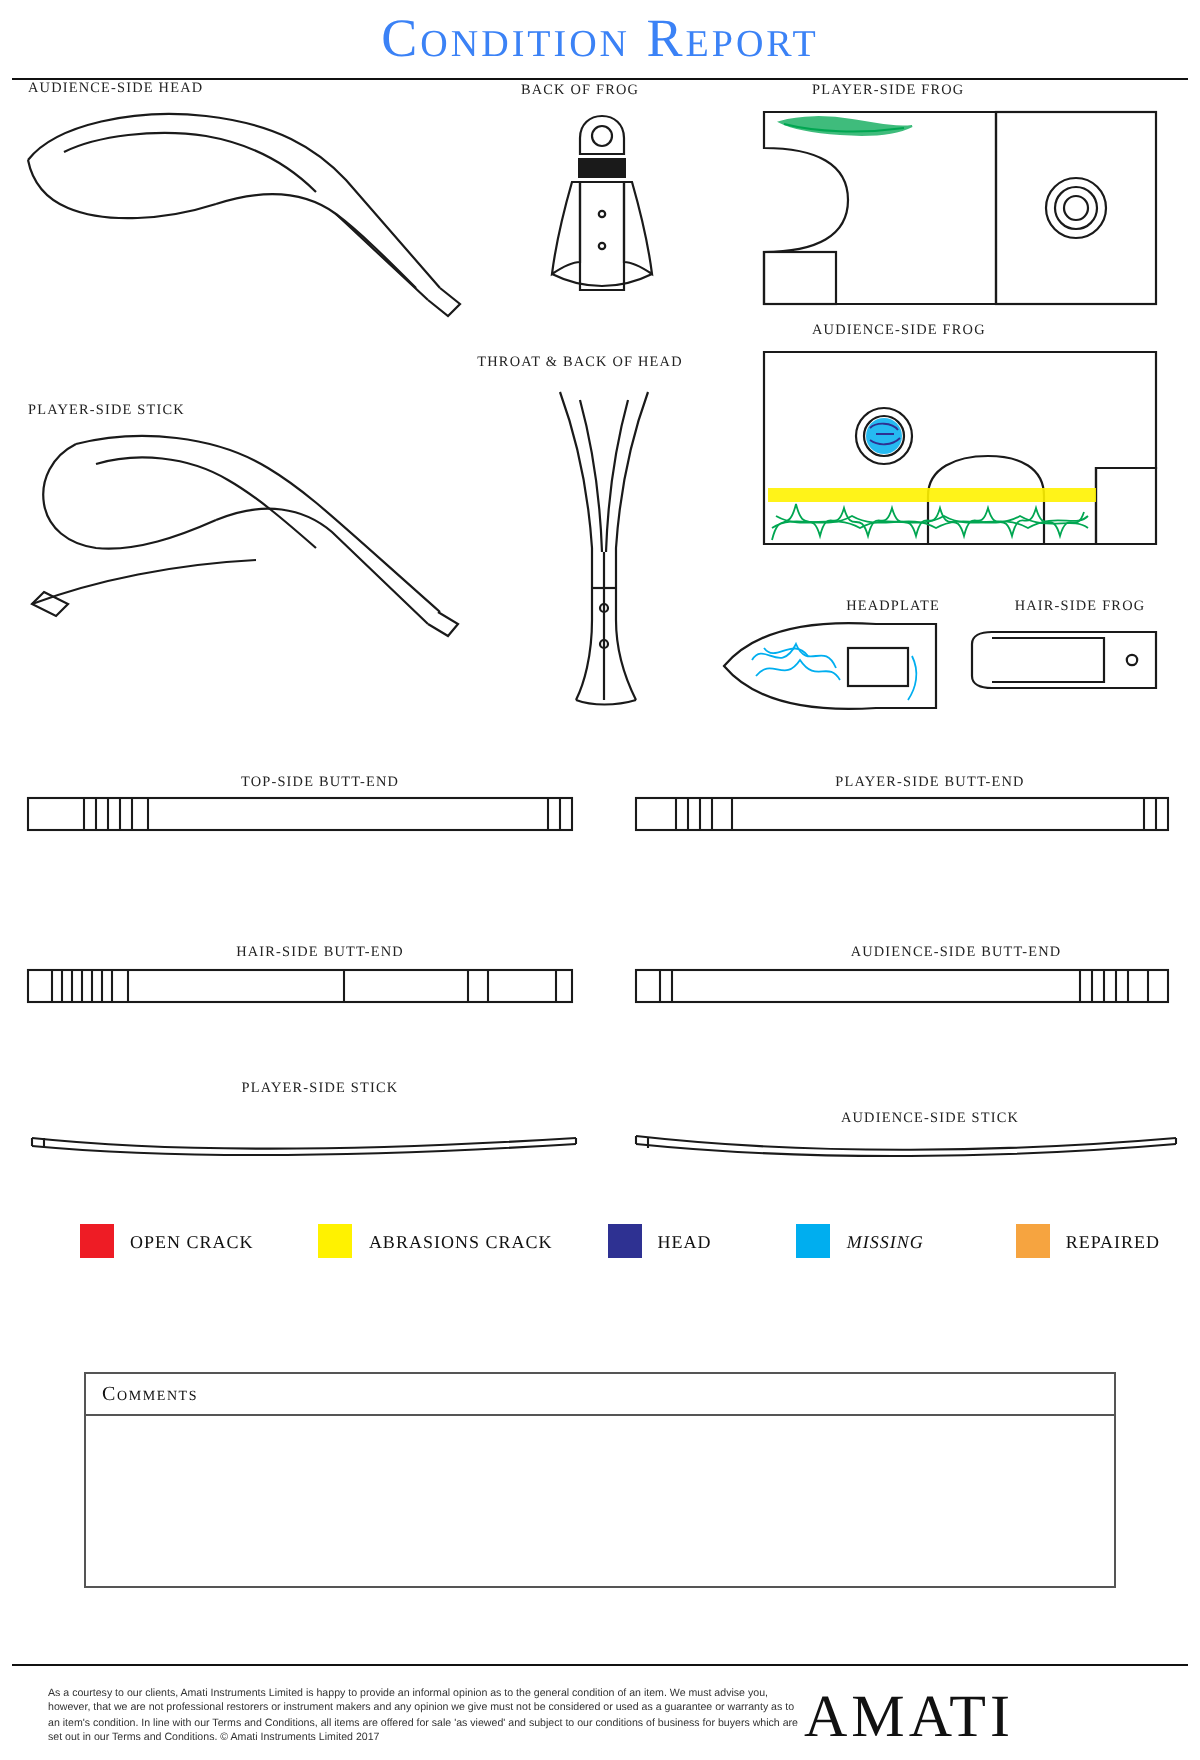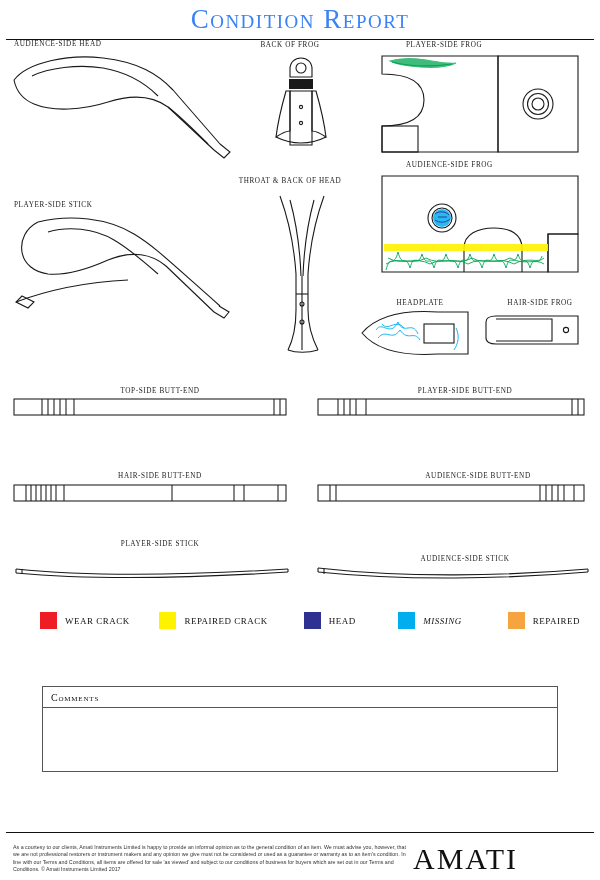--- a/index.html
+++ b/index.html
@@ -59,42 +59,42 @@
     font-variant: small-caps;
     letter-spacing: 0.5px;
     margin-left: 8px;
     color: #111;
   }
 
   
   .comments-box {
     position: absolute;
     left: 42px; top: 686px;
-    width: 516px; height: 86px;
+    width: 516px; height: 108px;
     border: 1px solid #555;
   }
   .comments-label {
     font-family: "Liberation Serif", serif;
     font-size: 10px;
     font-variant: small-caps;
     letter-spacing: 0.8px;
     padding: 5px 0 0 8px;
     color: #111;
     display: block;
   }
   .comments-sep {
     border-bottom: 1px solid #555;
     margin-top: 4px;
   }
 
   .footer {
     position: absolute;
     left: 0; bottom: 6px;
     width: 531px;
-    padding: 0 13px;
+    padding: 0 24px;
     display: flex;
     align-items: flex-end;
   }
   .footer-text {
     font-size: 5.3px;
     line-height: 7.6px;
     color: #333;
     max-width: 440px;
   }
   .brand {
@@ -117,21 +117,21 @@
 
   <div class="title">Condition Report</div>
   <div class="rule"></div>
 
   <div class="lbl" style="left:14px; top:40px;">AUDIENCE-SIDE HEAD</div>
   <div class="lbl c" style="left:230px; top:41px; width:120px;">BACK OF FROG</div>
   <div class="lbl r" style="left:406px; top:41px; width:180px;">PLAYER-SIDE FROG</div>
   <div class="lbl r" style="left:406px; top:161px; width:180px;">AUDIENCE-SIDE FROG</div>
   <div class="lbl" style="left:14px; top:201px;">PLAYER-SIDE STICK</div>
   <div class="lbl c" style="left:230px; top:177px; width:120px;">THROAT &amp; BACK OF HEAD</div>
-  <div class="lbl c" style="left:370px; top:299px; width:100px;">HEADPLATE</div>
+  <div class="lbl c" style="left:370px; top:299px; width:100px;text-align:right;">HEADPLATE</div>
   <div class="lbl c" style="left:495px; top:299px; width:90px;">HAIR-SIDE FROG</div>
 
   <div class="lbl c" style="left:60px; top:387px; width:200px;">TOP-SIDE BUTT-END</div>
   <div class="lbl c" style="left:365px; top:387px; width:200px;">PLAYER-SIDE BUTT-END</div>
   <div class="lbl c" style="left:60px; top:472px; width:200px;">HAIR-SIDE BUTT-END</div>
   <div class="lbl c" style="left:378px; top:472px; width:200px;">AUDIENCE-SIDE BUTT-END</div>
   <div class="lbl c" style="left:60px; top:540px; width:200px;">PLAYER-SIDE STICK</div>
   <div class="lbl c" style="left:365px; top:555px; width:200px;">AUDIENCE-SIDE STICK</div>
 
   <div class="dg" style="left:8px; top:52px;">
@@ -322,25 +322,25 @@
         <path d="M2 9 C 90 18, 190 16, 272 9"></path>
         <path d="M2 5 L 2 9 M8 6 L 8 11 M272 6 L 272 9"></path>
       </g>
     </svg>
   </div>
 
   <div class="legend">
     <div class="legend-row">
       <div class="legend-item" style="width:120px;">
         <span class="swatch" style="background:#ee1c25;"></span>
-        <span class="legend-text">WEAR CRACK</span>
+        <span class="legend-text">OPEN CRACK</span>
       </div>
       <div class="legend-item" style="width:145px;">
         <span class="swatch" style="background:#fff200;"></span>
-        <span class="legend-text">REPAIRED CRACK</span>
+        <span class="legend-text">ABRASIONS CRACK</span>
       </div>
       <div class="legend-item" style="width:95px;">
         <span class="swatch" style="background:#2e3192;"></span>
         <span class="legend-text">HEAD</span>
       </div>
       <div class="legend-item" style="width:110px;font-style:italic;">
         <span class="swatch" style="background:#00aeef;"></span>
         <span class="legend-text">MISSING</span>
       </div>
       <div class="legend-item">

